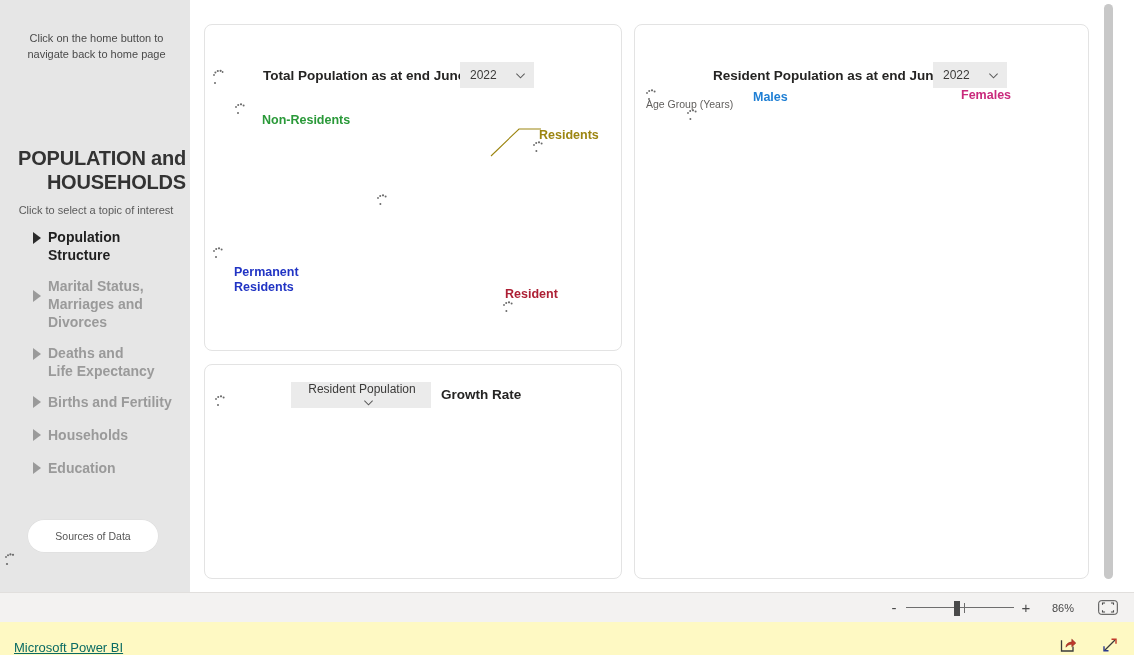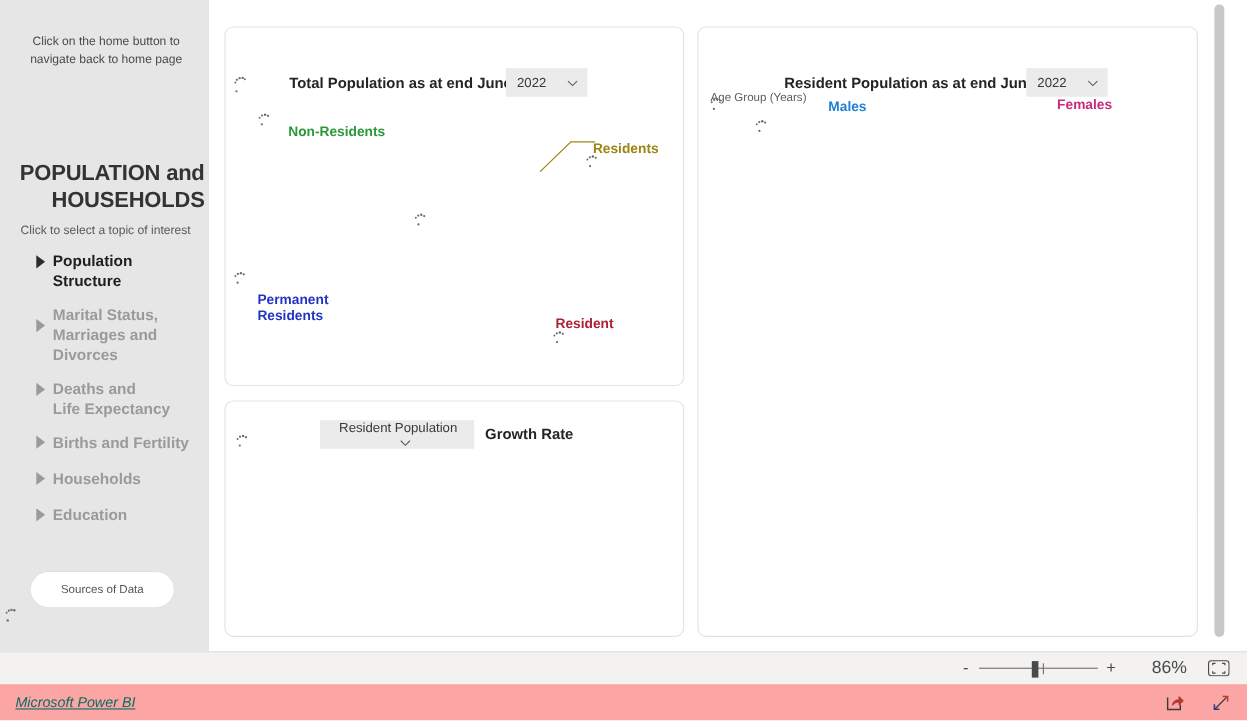--- a/index.html
+++ b/index.html
@@ -252,44 +252,43 @@
     width: 6px; height: 15px;
     background: #4a4a4a;
   }
   #zoom-tick {
     position: absolute;
     left: 58px; top: 6px;
     width: 1px; height: 10px;
     background: #6e6e6e;
   }
   #zoom-value {
-    margin-left: 28px;
-    font-size: 16px;
+    margin-left: 12px;
+    font-size: 11px;
     color: #4a4a4a;
     min-width: 34px;
     text-align: center;
   }
   #fit-button {
     margin-left: 16px;
     width: 24px; height: 18px;
     display: flex; align-items: center; justify-content: center;
     cursor: pointer;
     background: none; border: none;
   }
 
   
   #footer {
     position: absolute;
     left: 0; top: 622px;
     width: 1134px; height: 33px;
-    background: #fca5a5;
+    background: #fef9c3;
     display: flex;
-    align-items: center;
+    align-items: flex-end;
     padding: 0 14px;
-    font-style: italic;
   }
   #powerbi-link {
     font-size: 13px;
     color: #0a6b63;
     text-decoration: underline;
     cursor: pointer;
   }
   #footer-right {
     margin-left: auto;
     display: flex;
@@ -494,21 +493,21 @@
 
       <div class="panel-title" style="left:78px; top:43px;">Resident Population as at end June</div>
 
       <div class="dropdown" id="dd-resident">
         <span>2022</span>
         <svg class="chev" viewBox="0 0 12 12">
           <path d="M1.5 4 L6 8.5 L10.5 4" fill="none" stroke="#5a5a5a" stroke-width="1.1"></path>
         </svg>
       </div>
 
-      <div class="axis-caption" style="left:11px; top:58px;">Age Group (Years)</div>
+      <div class="axis-caption" style="left:11px; top:73px;">Age Group (Years)</div>
 
       <div class="chart-label" style="left:118px; top:65px; color:#1f7fd4;">Males</div>
 
       <div class="chart-label" style="left:326px; top:63px; color:#c92a7c;">Females</div>
 
       <div class="spinner" style="left:9px; top:60px;">
         <svg width="22" height="26" viewBox="0 0 22 26">
           <g fill="#6b6b6b">
             <circle cx="3" cy="8" r="0.9"></circle>
               <circle cx="5.2" cy="6" r="1"></circle>

